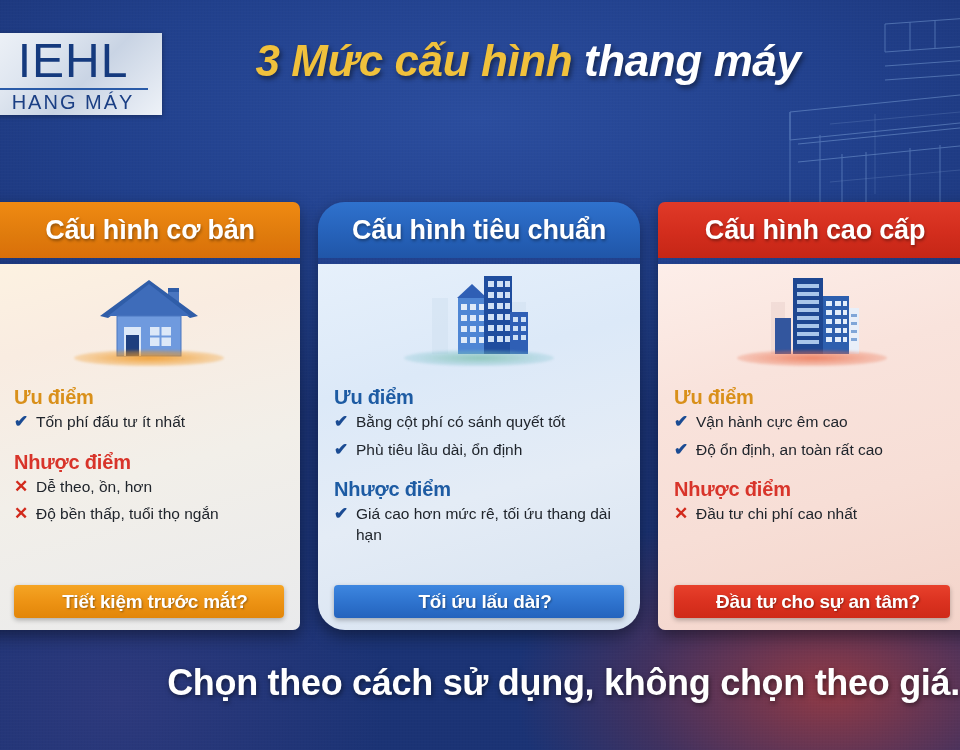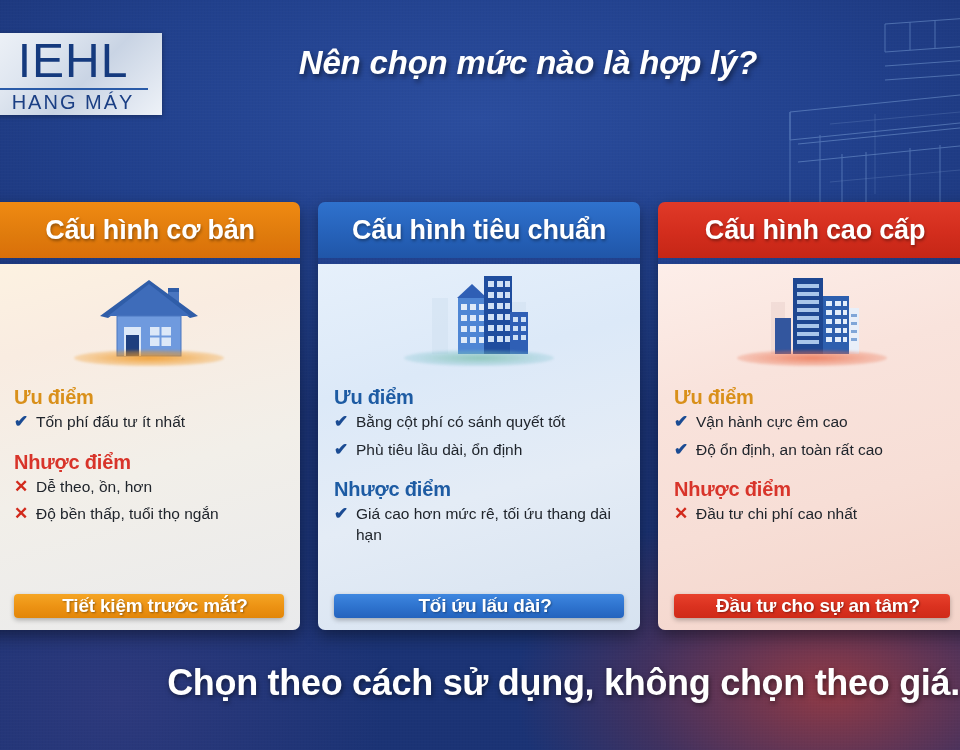--- a/index.html
+++ b/index.html
@@ -113,21 +113,21 @@
   
   .card {
     position: absolute;
     top: 202px;
     height: 428px;
     border-radius: 7px;
     overflow: hidden;
     box-shadow: 0 6px 16px rgba(0,0,0,.40);
   }
   #card-basic    { left: -22px;  width: 322px; }
-  #card-standard { left: 318px;  width: 322px; }
+  #card-standard { left: 318px;  width: 322px; border-radius: 27px; }
   #card-premium  { left: 658px;  width: 324px; }
 
   .card-header {
     height: 56px;
     display: flex;
     align-items: center;
     justify-content: center;
     color: #fff;
     font-size: 27px;
     font-weight: bold;
@@ -213,21 +213,21 @@
   }
   .mark-check { color: #1a4b93; }
   .mark-x     { color: #d22a1c; }
   ul.bullets li .txt { flex: 1 1 auto; }
 
   .cta {
     position: absolute;
     left: 16px;
     right: 16px;
     bottom: 18px;
-    height: 24px;
+    height: 33px;
     border-radius: 4px;
     display: flex;
     align-items: center;
     justify-content: center;
     color: #fff;
     font-size: 19px;
     font-weight: bold;
     letter-spacing: -.2px;
     text-shadow: 1px 1px 2px rgba(0,0,0,.35);
     cursor: pointer;
@@ -294,21 +294,21 @@
       </g>
     </svg>
 
     <div id="logo">
       <div class="brand">IEHL</div>
       <div class="rule"></div>
       <div class="sub">HANG MÁY</div>
     </div>
 
     <div id="title-wrap">
-      <div id="title-line2">Nên chọn mức nào là hợp lý?</div>
+      <div id="title-line1"><span class="hl">3 Mức cấu hình</span><span> thang máy</span></div>
     </div>
   </div>
 
   <div class="card" id="card-basic">
     <div class="card-header">Cấu hình cơ bản</div>
     <div class="card-body">
 
       <div class="art">
         <div class="pedestal"></div>
         <svg width="118" height="96" viewBox="0 0 118 96">

